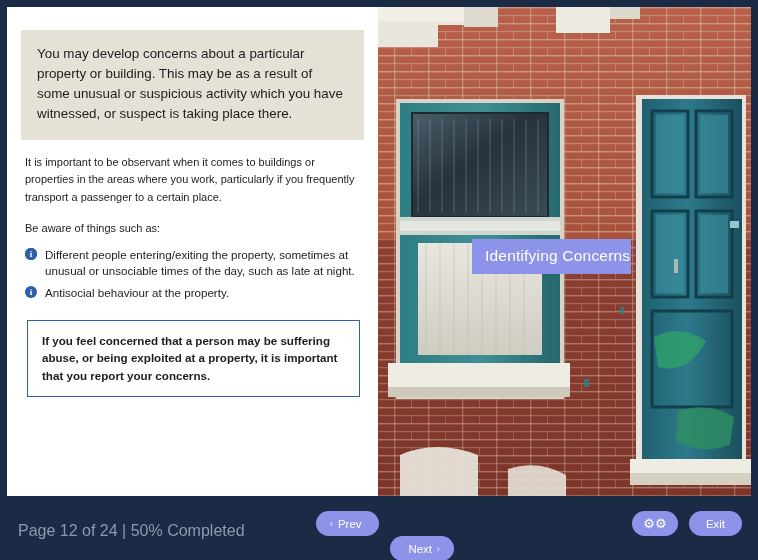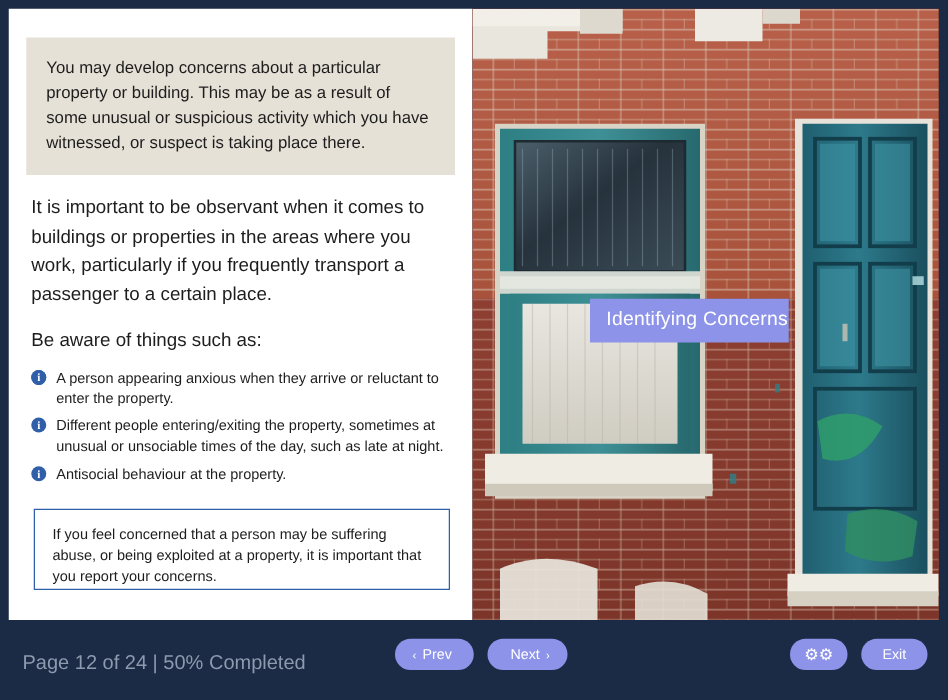--- a/index.html
+++ b/index.html
@@ -40,21 +40,21 @@
     margin: 23px 14px 0 14px;
     background: #e6e1d7;
     padding: 14px 16px 16px 16px;
     font-size: 13.4px;
     line-height: 1.5;
     color: #1d1d1d;
   }
 
   .body-copy {
     margin: 14px 18px 0 18px;
-    font-size: 15px;
+    font-size: 11px;
     line-height: 1.55;
     color: #1d1d1d;
   }
   .body-copy.second { margin-top: 14px; }
 
   .bullets {
     margin: 10px 18px 0 18px;
     padding: 0;
     list-style: none;
   }
@@ -76,24 +76,25 @@
     font-size: 9px;
     font-weight: bold;
     line-height: 12px;
     text-align: center;
     font-family: "Liberation Serif", serif;
   }
 
   .boxed-note {
     margin: 18px 18px 0 20px;
     border: 1px solid #2f5fa8;
-    padding: 11px 12px 0 14px;
+    padding: 11px 12px 12px 14px;
     font-size: 11.6px;
     line-height: 1.5;
     color: #1d1d1d;
+    font-weight: bold;
   }
 
   
   .photo {
     position: absolute;
     left: 378px; top: 7px;
     width: 373px;
     height: 489px;
     overflow: hidden;
     background: #8c3b2c;
@@ -140,21 +141,21 @@
     height: 25px;
     font-size: 11.4px;
     font-family: "Liberation Sans", sans-serif;
     padding: 0 16px;
     display: inline-flex;
     align-items: center;
     gap: 5px;
     cursor: pointer;
   }
   .pill.prev { padding: 0 18px 0 14px; }
-  .pill.next { padding: 0 14px 0 18px; }
+  .pill.next { padding: 0 14px 0 18px; margin-top: 25px; }
   .chev { font-size: 9px; line-height: 1; position: relative; top: .5px; }
 
   .right-group {
     position: absolute;
     right: 16px; top: 11px;
     display: flex;
     gap: 11px;
   }
   .icon-pill {
     background: #8d93e8;
@@ -199,21 +200,20 @@
       <div class="body-copy">It is important to be observant when it comes to buildings or properties in the areas where you work, particularly if you frequently transport a passenger to a certain place.</div>
 
       <div class="body-copy second">Be aware of things such as:</div>
 
       <ul class="bullets">
         <li>
           <span class="bullet-icon">i</span>
         </li>
         <li>
           <span class="bullet-icon">i</span>
-          <span>A person appearing anxious when they arrive or reluctant to enter the property.</span>
         </li>
         <li>
           <span class="bullet-icon">i</span>
           <span>Different people entering/exiting the property, sometimes at unusual or unsociable times of the day, such as late at night.</span>
         </li>
         <li>
           <span class="bullet-icon">i</span>
           <span>Antisocial behaviour at the property.</span>
         </li>
       </ul>

